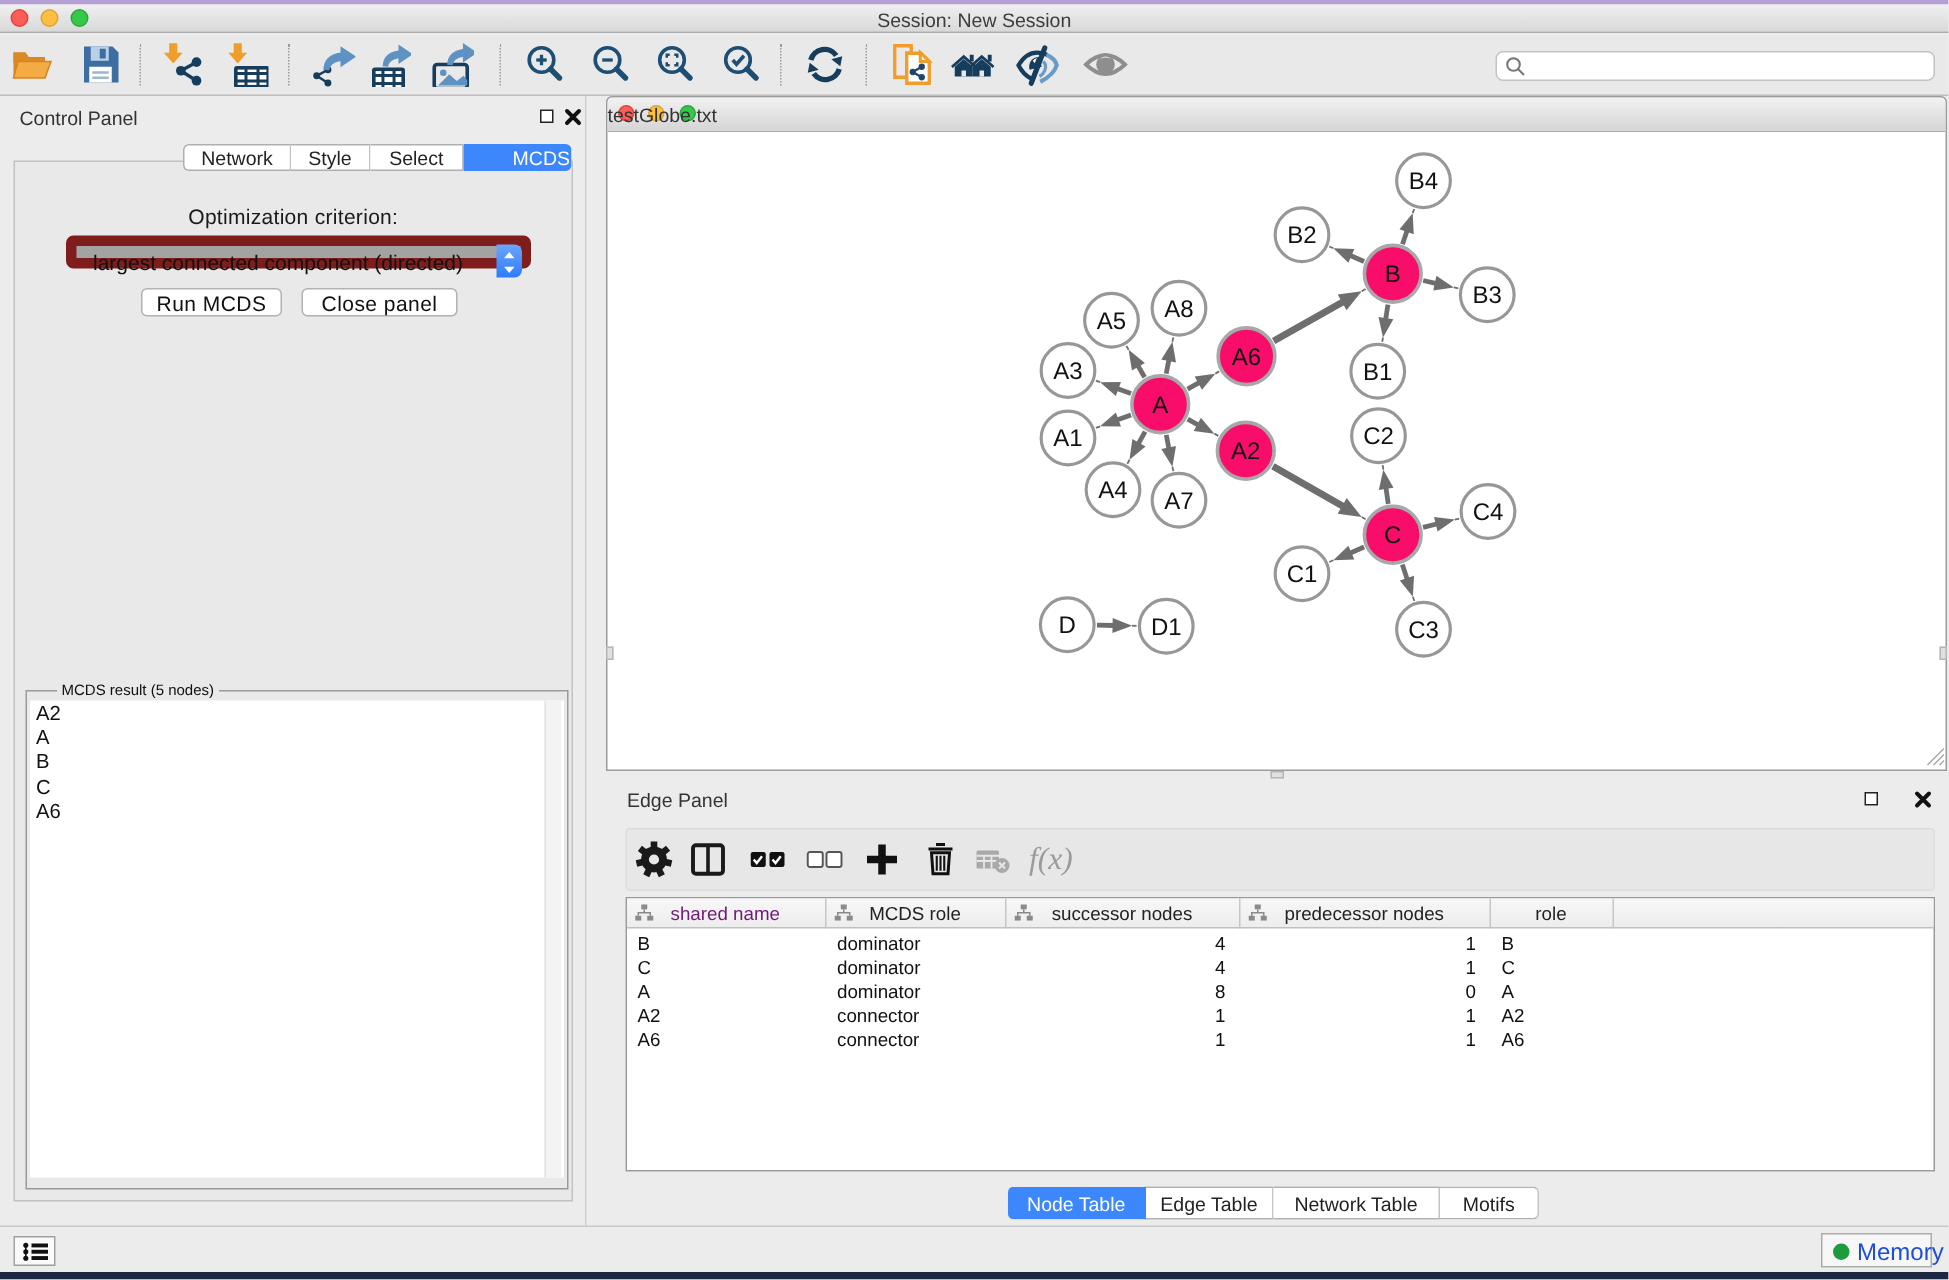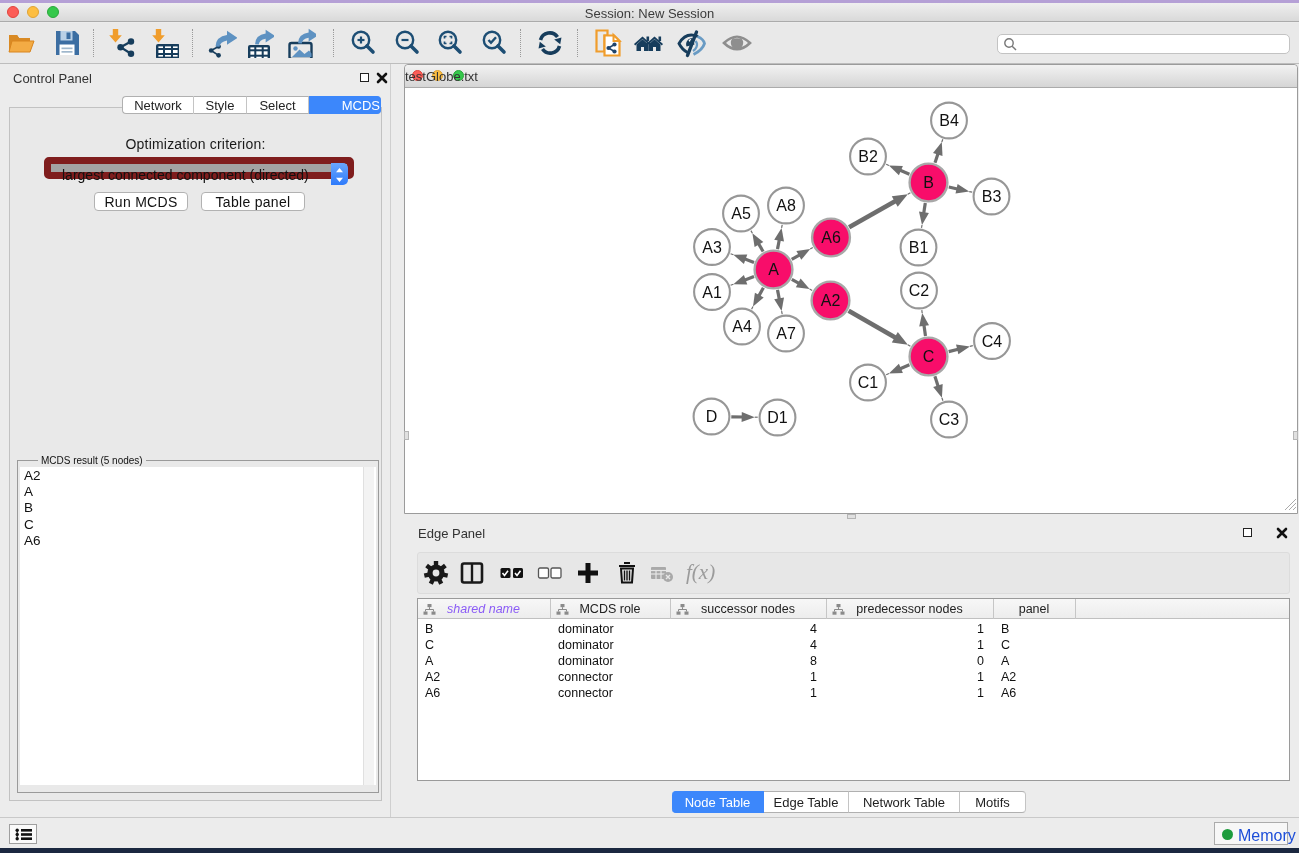--- a/index.html
+++ b/index.html
@@ -176,21 +176,21 @@
 </div>
 <div class="abs" style="left:9px;top:136px;width:373px;text-align:center;font-size:14px;letter-spacing:0.2px;color:#1a1a1a;">Optimization criterion:</div>
 <div class="abs" style="left:44px;top:157px;width:310px;height:22px;background:#a3a3a3;border:7px solid #7f1d1d;border-radius:5px;">
 <div style="position:absolute;left:11px;top:3px;font-size:14px;color:#111;">largest connected component (directed)</div>
 <div style="position:absolute;right:-1px;top:-1px;width:17px;height:22px;border-radius:0 5px 5px 0;background:linear-gradient(#6aa6fc,#2e7bfb);"></div>
 <svg style="position:absolute;right:1px;top:2px" width="13" height="18" viewBox="0 0 13 18">
       <path d="M6.5 2 L10 6.2 H3 z M6.5 16 L3 11.8 h7 z" fill="#fff"></path>
     </svg>
 </div>
 <div class="abs" style="left:94px;top:192px;width:94px;height:19px;background:#ffffff;border:1px solid #b2b2b2;border-radius:4px;text-align:center;line-height:18px;font-size:14px;letter-spacing:0.3px;color:#111;">Run MCDS</div>
-<div class="abs" style="left:201px;top:192px;width:104px;height:19px;background:#ffffff;border:1px solid #b2b2b2;border-radius:4px;text-align:center;line-height:18px;font-size:14px;letter-spacing:0.3px;color:#111;">Table panel</div>
+<div class="abs" style="left:201px;top:192px;width:104px;height:19px;background:#ffffff;border:1px solid #b2b2b2;border-radius:4px;text-align:center;line-height:18px;font-size:14px;letter-spacing:0.3px;color:#111;">Close panel</div>
 <fieldset class="abs" style="left:17px;top:455px;width:362px;height:338px;border:1px solid #9a9a9a;border-radius:0;padding:0;">
 <legend style="margin-left:20px;padding:0 3px;font-size:10px;color:#111;">MCDS result (5 nodes)</legend>
 <div style="position:absolute;left:2px;top:1px;width:356px;height:318px;background:#ffffff;">
 <div style="padding:1px 0 0 4px;font-size:13.5px;color:#111;line-height:16.2px;">A2<br>A<br>B<br>C<br>A6</div>
 <div style="position:absolute;right:2px;top:0;width:11px;height:318px;background:#f3f3f3;border-left:1px solid #e0e0e0;"></div>
 </div>
   </fieldset>
 <div class="abs" style="left:404px;top:64px;width:894px;height:450px;background:#ffffff;border:1px solid #9b9b9b;border-radius:4px 4px 0 0;"></div>
 <div class="abs" style="left:405px;top:65px;width:892px;height:23px;background:linear-gradient(#f2f2f2,#d5d5d5);border-bottom:1px solid #ababab;border-radius:4px 4px 0 0;"></div>
 <div class="tl" style="left:411.5px;top:70px;width:11px;height:11px;background:#fc5d57;border:1px solid #e1443d;"></div>
@@ -370,21 +370,21 @@
 <div class="abs" style="left:417px;top:598px;width:873px;height:183px;background:#ffffff;border:1px solid #9a9a9a;"></div>
 <div class="abs" style="left:418px;top:599px;width:871px;height:20px;background:linear-gradient(#f7f7f7,#ededed);border-bottom:1px solid #c0c0c0;"></div>
 <div class="abs" style="left:423px;top:602px;"><svg width="13" height="13" viewBox="0 0 13 13">
       <g fill="#8a8a8a">
         <rect x="4.5" y="1" width="4" height="3.2"></rect>
         <rect x="0.5" y="8.5" width="4" height="3.2"></rect>
         <rect x="8.5" y="8.5" width="4" height="3.2"></rect>
       </g>
       <path d="M6.5 4.2 v2.3 M2.5 8.5 v-2 h8 v2" stroke="#8a8a8a" stroke-width="1" fill="none"></path>
     </svg></div>
-<div class="abs" style="left:417px;top:602px;width:133px;text-align:center;font-size:12.5px;color:#8b5cf6;font-style:italic;">shared name</div>
+<div class="abs" style="left:417px;top:602px;width:133px;text-align:center;font-size:12.5px;color:#701a75;">shared name</div>
 <div class="abs" style="left:550px;top:599px;width:0;height:20px;border-left:1px solid #c6c6c6;"></div>
 <div class="abs" style="left:556px;top:602px;"><svg width="13" height="13" viewBox="0 0 13 13">
       <g fill="#8a8a8a">
         <rect x="4.5" y="1" width="4" height="3.2"></rect>
         <rect x="0.5" y="8.5" width="4" height="3.2"></rect>
         <rect x="8.5" y="8.5" width="4" height="3.2"></rect>
       </g>
       <path d="M6.5 4.2 v2.3 M2.5 8.5 v-2 h8 v2" stroke="#8a8a8a" stroke-width="1" fill="none"></path>
     </svg></div>
 <div class="abs" style="left:550px;top:602px;width:120px;text-align:center;font-size:12.5px;color:#222;">MCDS role</div>
@@ -402,21 +402,21 @@
 <div class="abs" style="left:832px;top:602px;"><svg width="13" height="13" viewBox="0 0 13 13">
       <g fill="#8a8a8a">
         <rect x="4.5" y="1" width="4" height="3.2"></rect>
         <rect x="0.5" y="8.5" width="4" height="3.2"></rect>
         <rect x="8.5" y="8.5" width="4" height="3.2"></rect>
       </g>
       <path d="M6.5 4.2 v2.3 M2.5 8.5 v-2 h8 v2" stroke="#8a8a8a" stroke-width="1" fill="none"></path>
     </svg></div>
 <div class="abs" style="left:826px;top:602px;width:167px;text-align:center;font-size:12.5px;color:#222;">predecessor nodes</div>
 <div class="abs" style="left:993px;top:599px;width:0;height:20px;border-left:1px solid #c6c6c6;"></div>
-<div class="abs" style="left:993px;top:602px;width:82px;text-align:center;font-size:12.5px;color:#222;">panel</div>
+<div class="abs" style="left:993px;top:602px;width:82px;text-align:center;font-size:12.5px;color:#222;">role</div>
 <div class="abs" style="left:1075px;top:599px;width:0;height:20px;border-left:1px solid #c6c6c6;"></div>
 <div class="abs" style="left:425px;top:622px;font-size:12.5px;color:#111;">B</div>
 <div class="abs" style="left:558px;top:622px;font-size:12.5px;color:#111;">dominator</div>
 <div class="abs" style="left:700px;top:622px;width:117px;text-align:right;font-size:12.5px;color:#111;">4</div>
 <div class="abs" style="left:860px;top:622px;width:124px;text-align:right;font-size:12.5px;color:#111;">1</div>
 <div class="abs" style="left:1001px;top:622px;font-size:12.5px;color:#111;">B</div>
 <div class="abs" style="left:425px;top:638px;font-size:12.5px;color:#111;">C</div>
 <div class="abs" style="left:558px;top:638px;font-size:12.5px;color:#111;">dominator</div>
 <div class="abs" style="left:700px;top:638px;width:117px;text-align:right;font-size:12.5px;color:#111;">4</div>
 <div class="abs" style="left:860px;top:638px;width:124px;text-align:right;font-size:12.5px;color:#111;">1</div>

